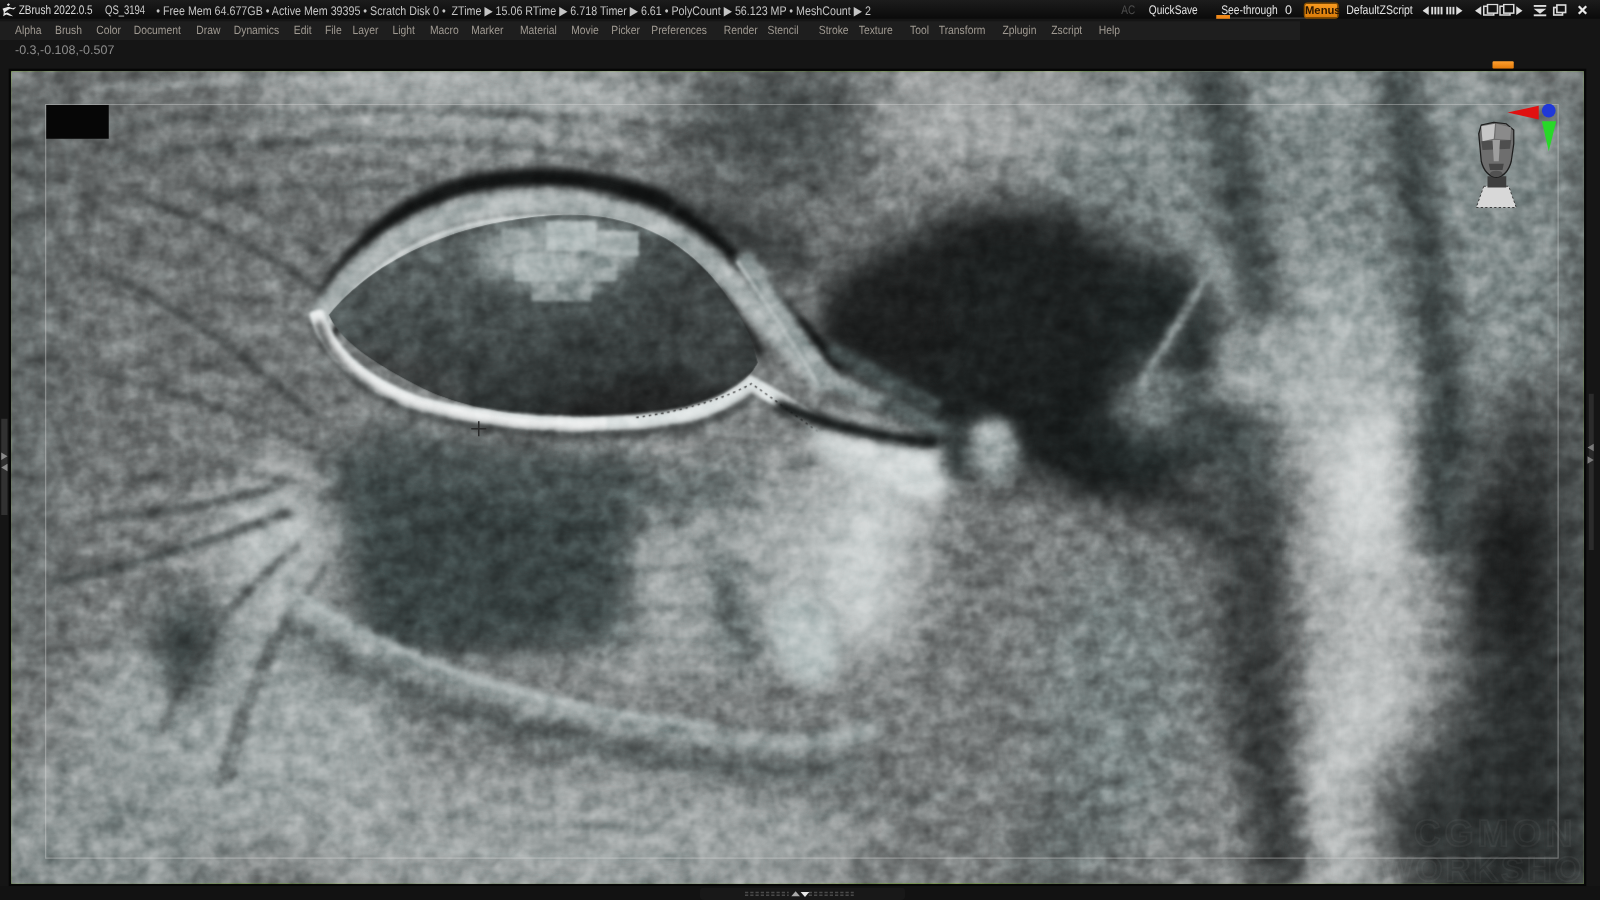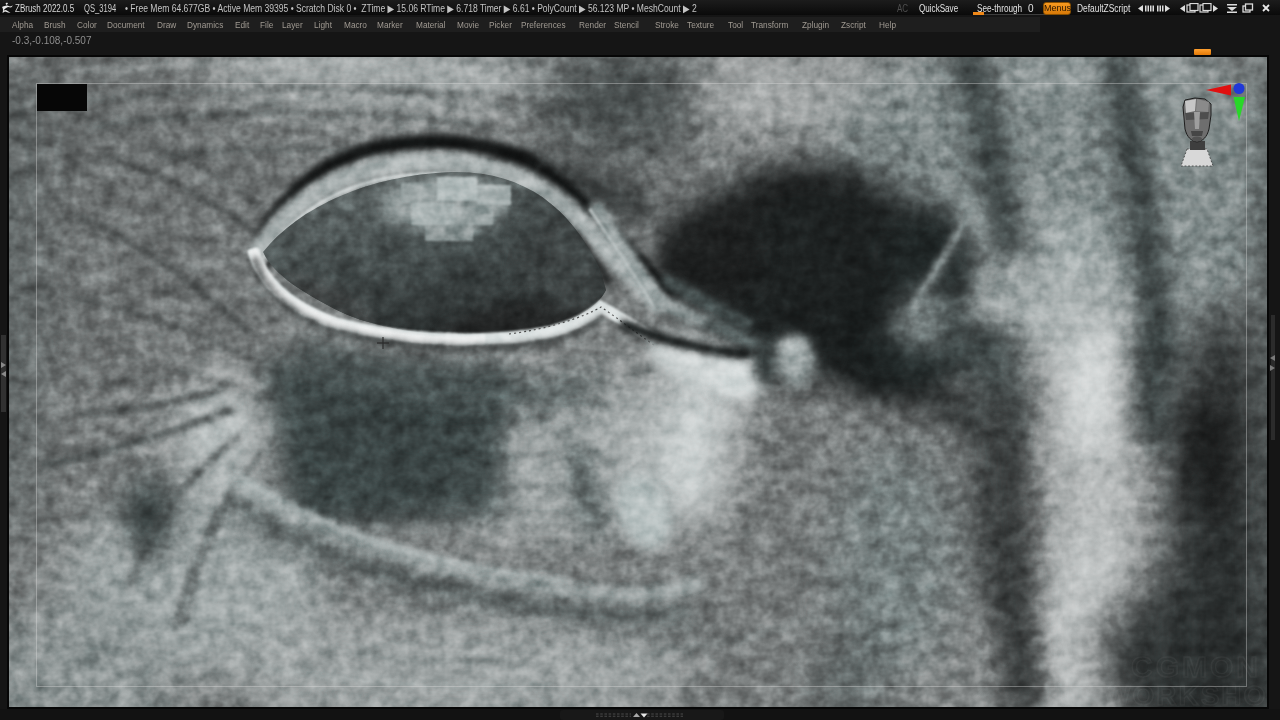--- a/index.html
+++ b/index.html
@@ -5,21 +5,21 @@
   html,body{margin:0;padding:0;width:1280px;height:720px;overflow:hidden;background:#151515;}
   *{box-sizing:border-box;}
   body{font-family:"Liberation Sans",sans-serif;}
   .titlebar{position:absolute;left:0;top:0;width:1280px;height:15px;background:linear-gradient(#1c1c1c,#0a0a0a);color:#c9c9c9;font-size:10px;}
   .titlebar span{position:absolute;top:3px;white-space:pre;transform-origin:0 50%;}
   .menubar{position:absolute;left:0;top:17px;width:1040px;height:15px;background:#1e1e1e;color:#a09a92;font-size:9.5px;}
   .menubar span{position:absolute;top:2px;transform-origin:0 50%;transform:scaleX(0.87);}
   .coords{position:absolute;left:12px;top:35px;color:#8d8d8d;font-size:10px;}
   .orangetab{position:absolute;left:1194px;top:49px;width:17px;height:6px;background:linear-gradient(#ffa030,#e27908);border-radius:1px;}
   .canvas{position:absolute;left:9px;top:57px;width:1258px;height:650px;background:#84cc16;box-shadow:0 0 0 2px #060606;}
-  .menus-btn{position:absolute;left:1043px;top:2px;width:28px;height:13px;background:linear-gradient(#f89a20,#d87a08);border:1px solid #8a5000;border-radius:3px;color:#2a1600;font-size:9px;text-align:center;line-height:11px;font-weight:normal;}
+  .menus-btn{position:absolute;left:1043px;top:2px;width:28px;height:13px;background:linear-gradient(#f89a20,#d87a08);border:1px solid #8a5000;border-radius:3px;color:#2a1600;font-size:9px;text-align:center;line-height:11px;font-weight:bold;}
   .seetrack{position:absolute;left:973px;top:13.5px;width:73px;height:1px;background:#3e3e3e;}
   .seeknob{position:absolute;left:973px;top:12px;width:11px;height:3px;background:#f08818;}
   .ltray{position:absolute;left:1px;top:335px;width:5px;height:77px;background:#313131;}
   .rtray{position:absolute;left:1271px;top:315px;width:4px;height:125px;background:#2b2b2b;}
   .botbar{position:absolute;left:0;top:709px;width:1280px;height:11px;background:#121212;}
 </style>
 </head>
 <body>
 <div class="titlebar">
   <svg style="position:absolute;left:1px;top:1px" width="14" height="14" viewBox="0 0 14 14">

